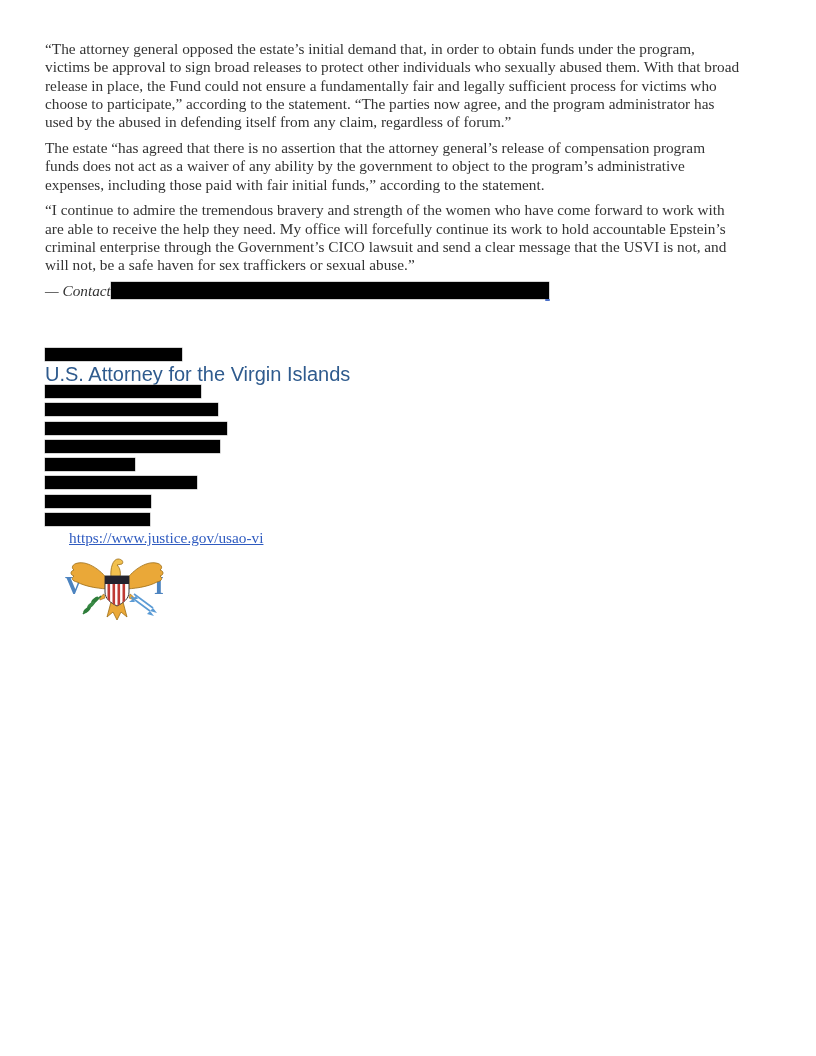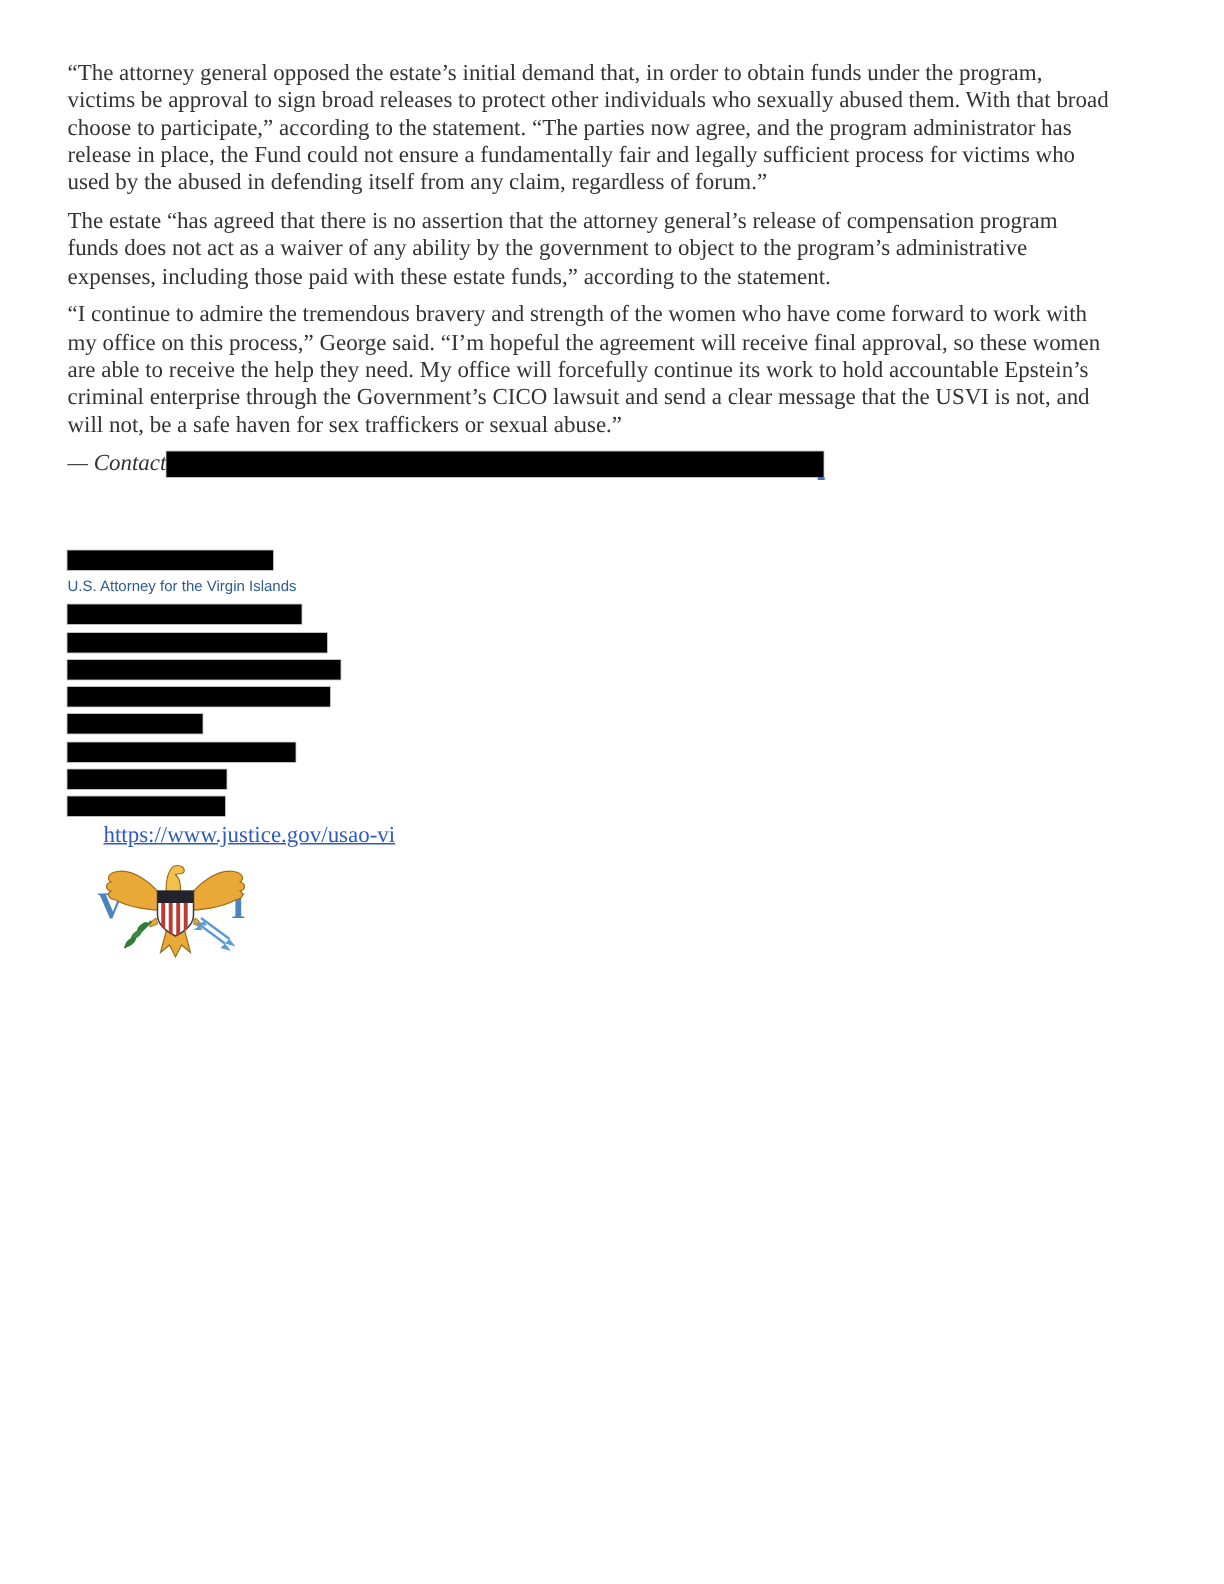--- a/index.html
+++ b/index.html
@@ -45,21 +45,21 @@
     position:absolute;
     right:-1px; bottom:-2px;
     width:5px; height:2px;
     border-radius:1px;
   }
   .signature { margin-top:46px; }
   .sig-line { height:18.3px; }
   .sig-line .redaction { margin-top:2px; }
   .sig-title {
     font-family:"Liberation Sans", sans-serif;
-    font-size:10px;
+    font-size:20px;
     line-height:18.3px;
     white-space:nowrap;
   }
   .sig-link-line { line-height:18.3px;margin-left:24px; }
   .usao-link {
     font-size:15.3px;
     text-decoration:underline;
     cursor:pointer;
   }
   .flag-wrap { margin:8px 0 0 12px; width:120px; height:70px; }
@@ -67,34 +67,33 @@
 </style>
 </head>
 <body>
 
 <div class="page">
   <div class="content">
 
     <div class="para">
       <div class="tline">“The attorney general opposed the estate’s initial demand that, in order to obtain funds under the program,</div>
       <div class="tline">victims be approval to sign broad releases to protect other individuals who sexually abused them. With that broad</div>
+      <div class="tline">release in place, the Fund could not ensure a fundamentally fair and legally sufficient process for victims who</div>
       <div class="tline">choose to participate,” according to the statement. “The parties now agree, and the program administrator has</div>
-      <div class="tline">release in place, the Fund could not ensure a fundamentally fair and legally sufficient process for victims who</div>
       <div class="tline">used by the abused in defending itself from any claim, regardless of forum.”</div>
     </div>
 
     <div class="para">
       <div class="tline">The estate “has agreed that there is no assertion that the attorney general’s release of compensation program</div>
       <div class="tline">funds does not act as a waiver of any ability by the government to object to the program’s administrative</div>
-      <div class="tline">expenses, including those paid with these estate funds,” according to the statement.</div>
+      <div class="tline">expenses, including those paid with fair initial funds,” according to the statement.</div>
     </div>
 
     <div class="para">
       <div class="tline">“I continue to admire the tremendous bravery and strength of the women who have come forward to work with</div>
-      <div class="tline">my office on this process,” George said. “I’m hopeful the agreement will receive final approval, so these women</div>
       <div class="tline">are able to receive the help they need. My office will forcefully continue its work to hold accountable Epstein’s</div>
       <div class="tline">criminal enterprise through the Government’s CICO lawsuit and send a clear message that the USVI is not, and</div>
       <div class="tline">will not, be a safe haven for sex traffickers or sexual abuse.”</div>
     </div>
 
     <div class="contact-line">
       <span class="contact-label">— Contact</span>
         <span class="redaction contact-redaction" style="width: 438px;">
           <span class="contact-artifact" style="background: rgb(74, 111, 200);"></span>
         </span>

